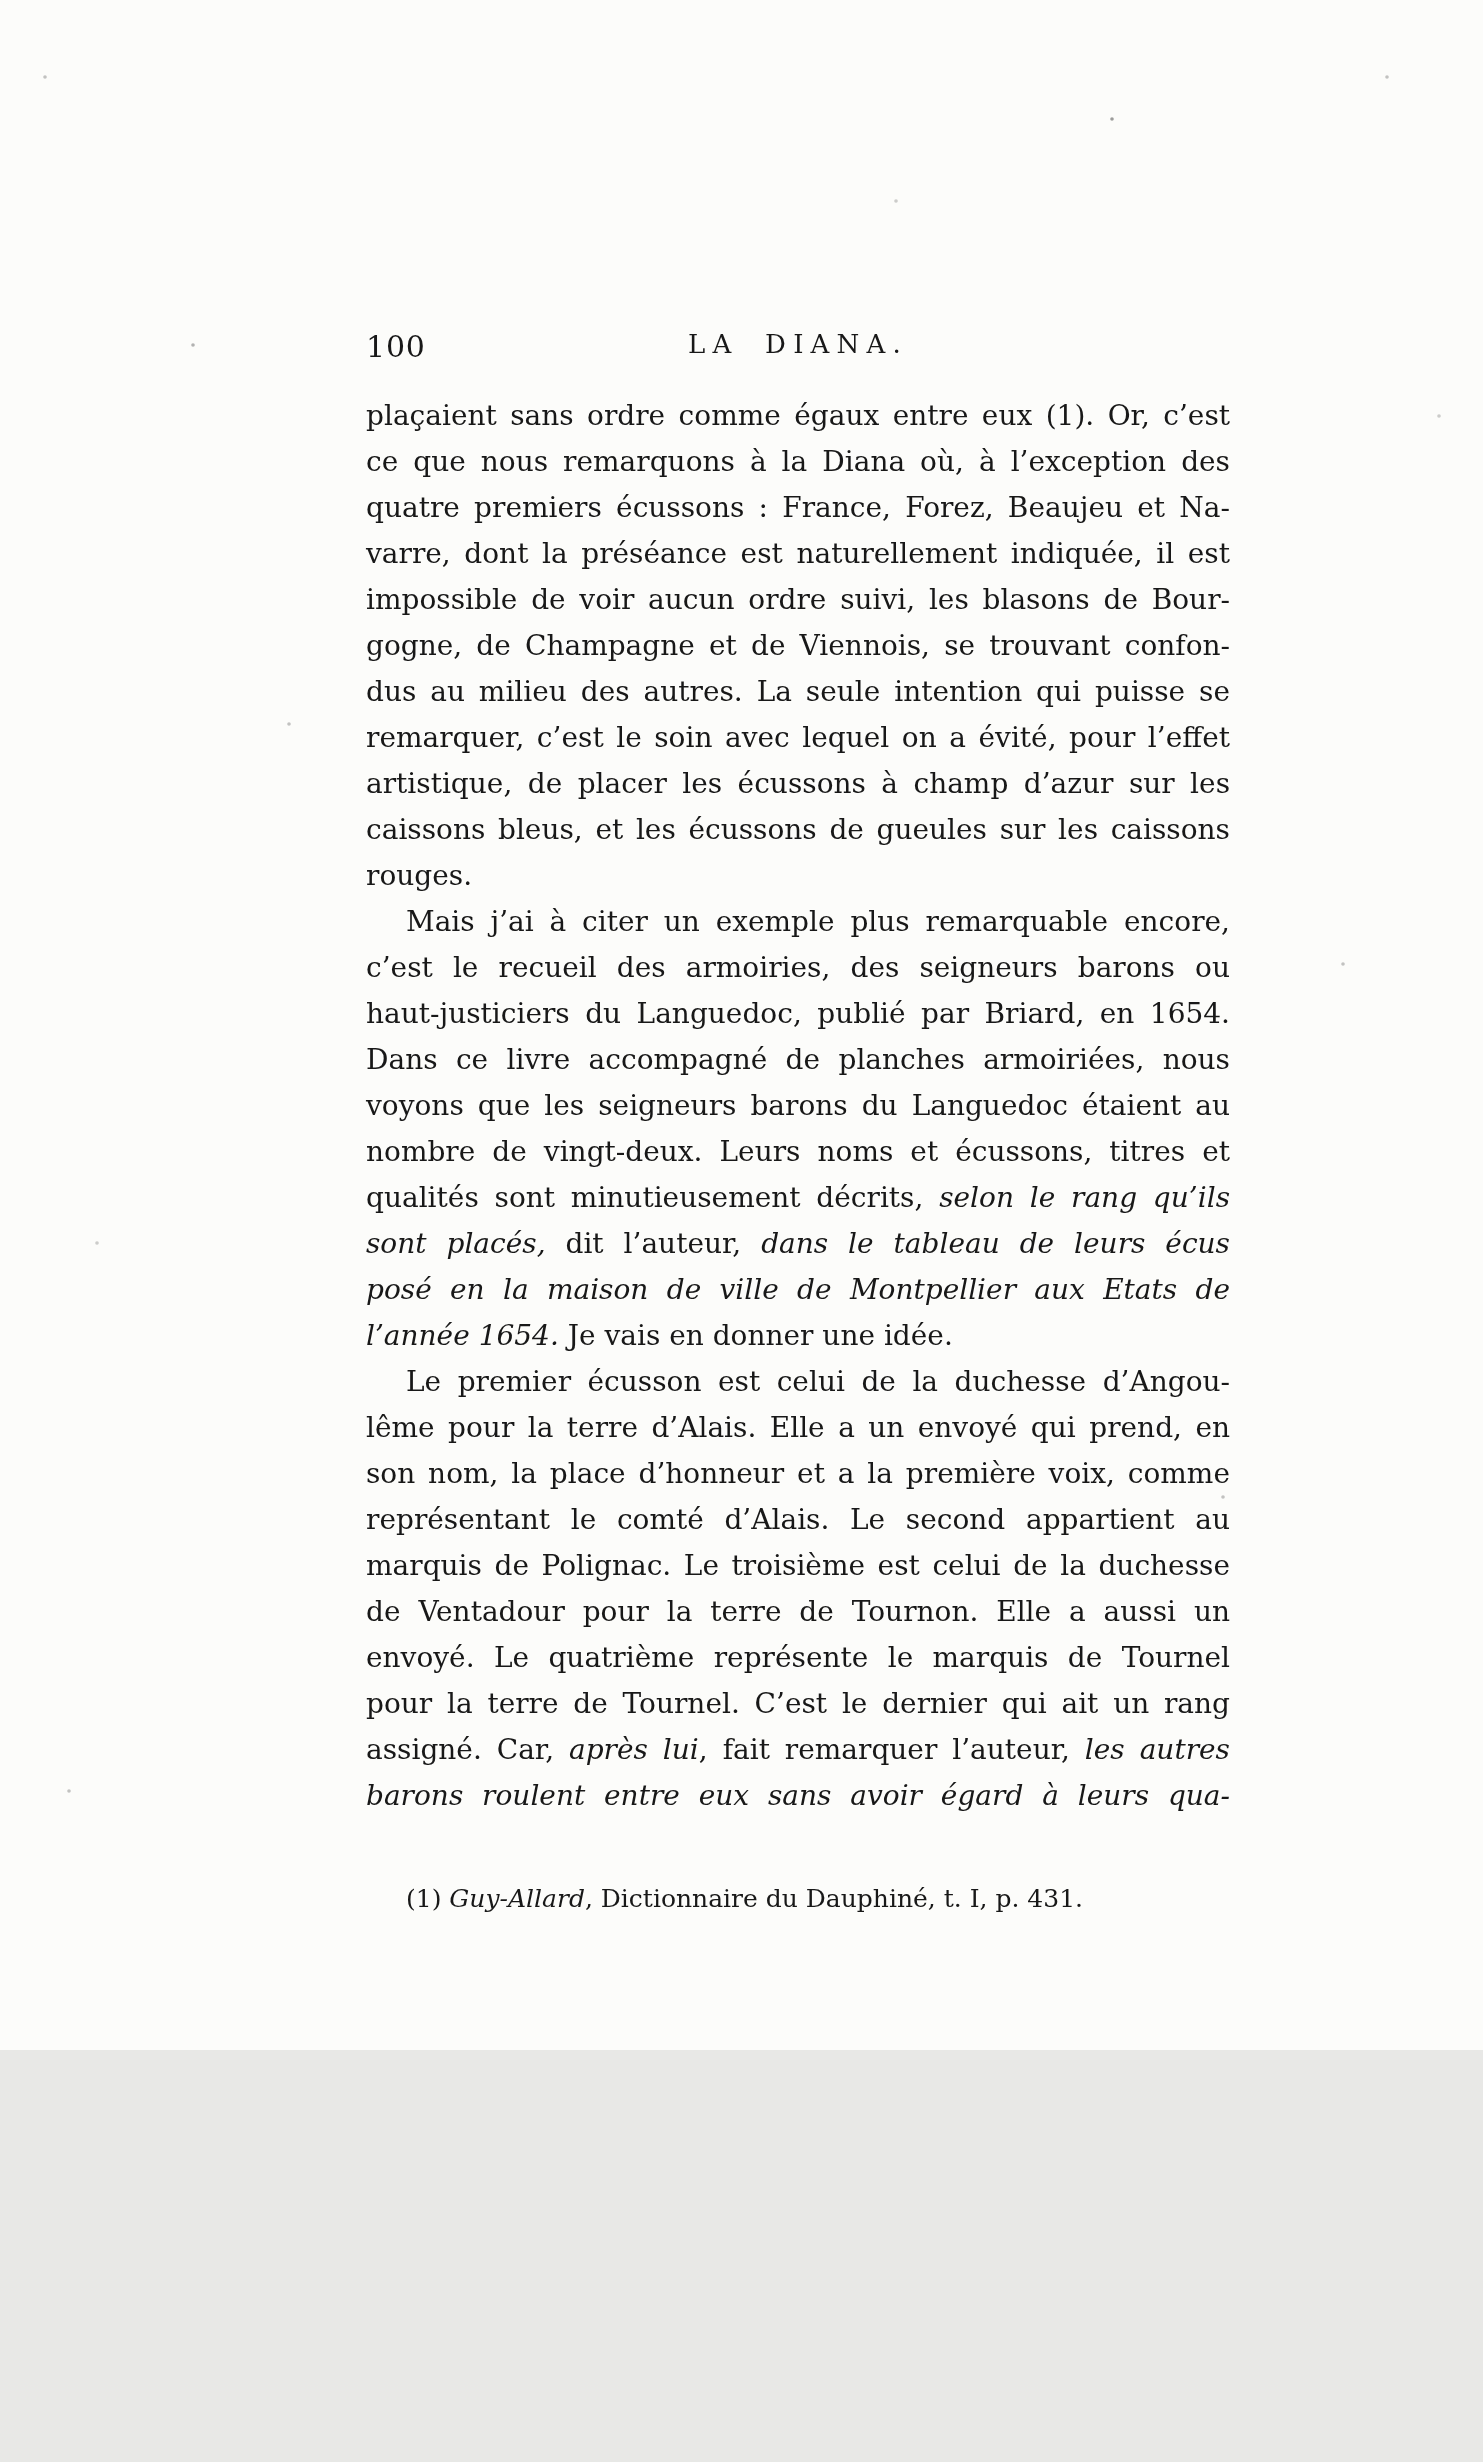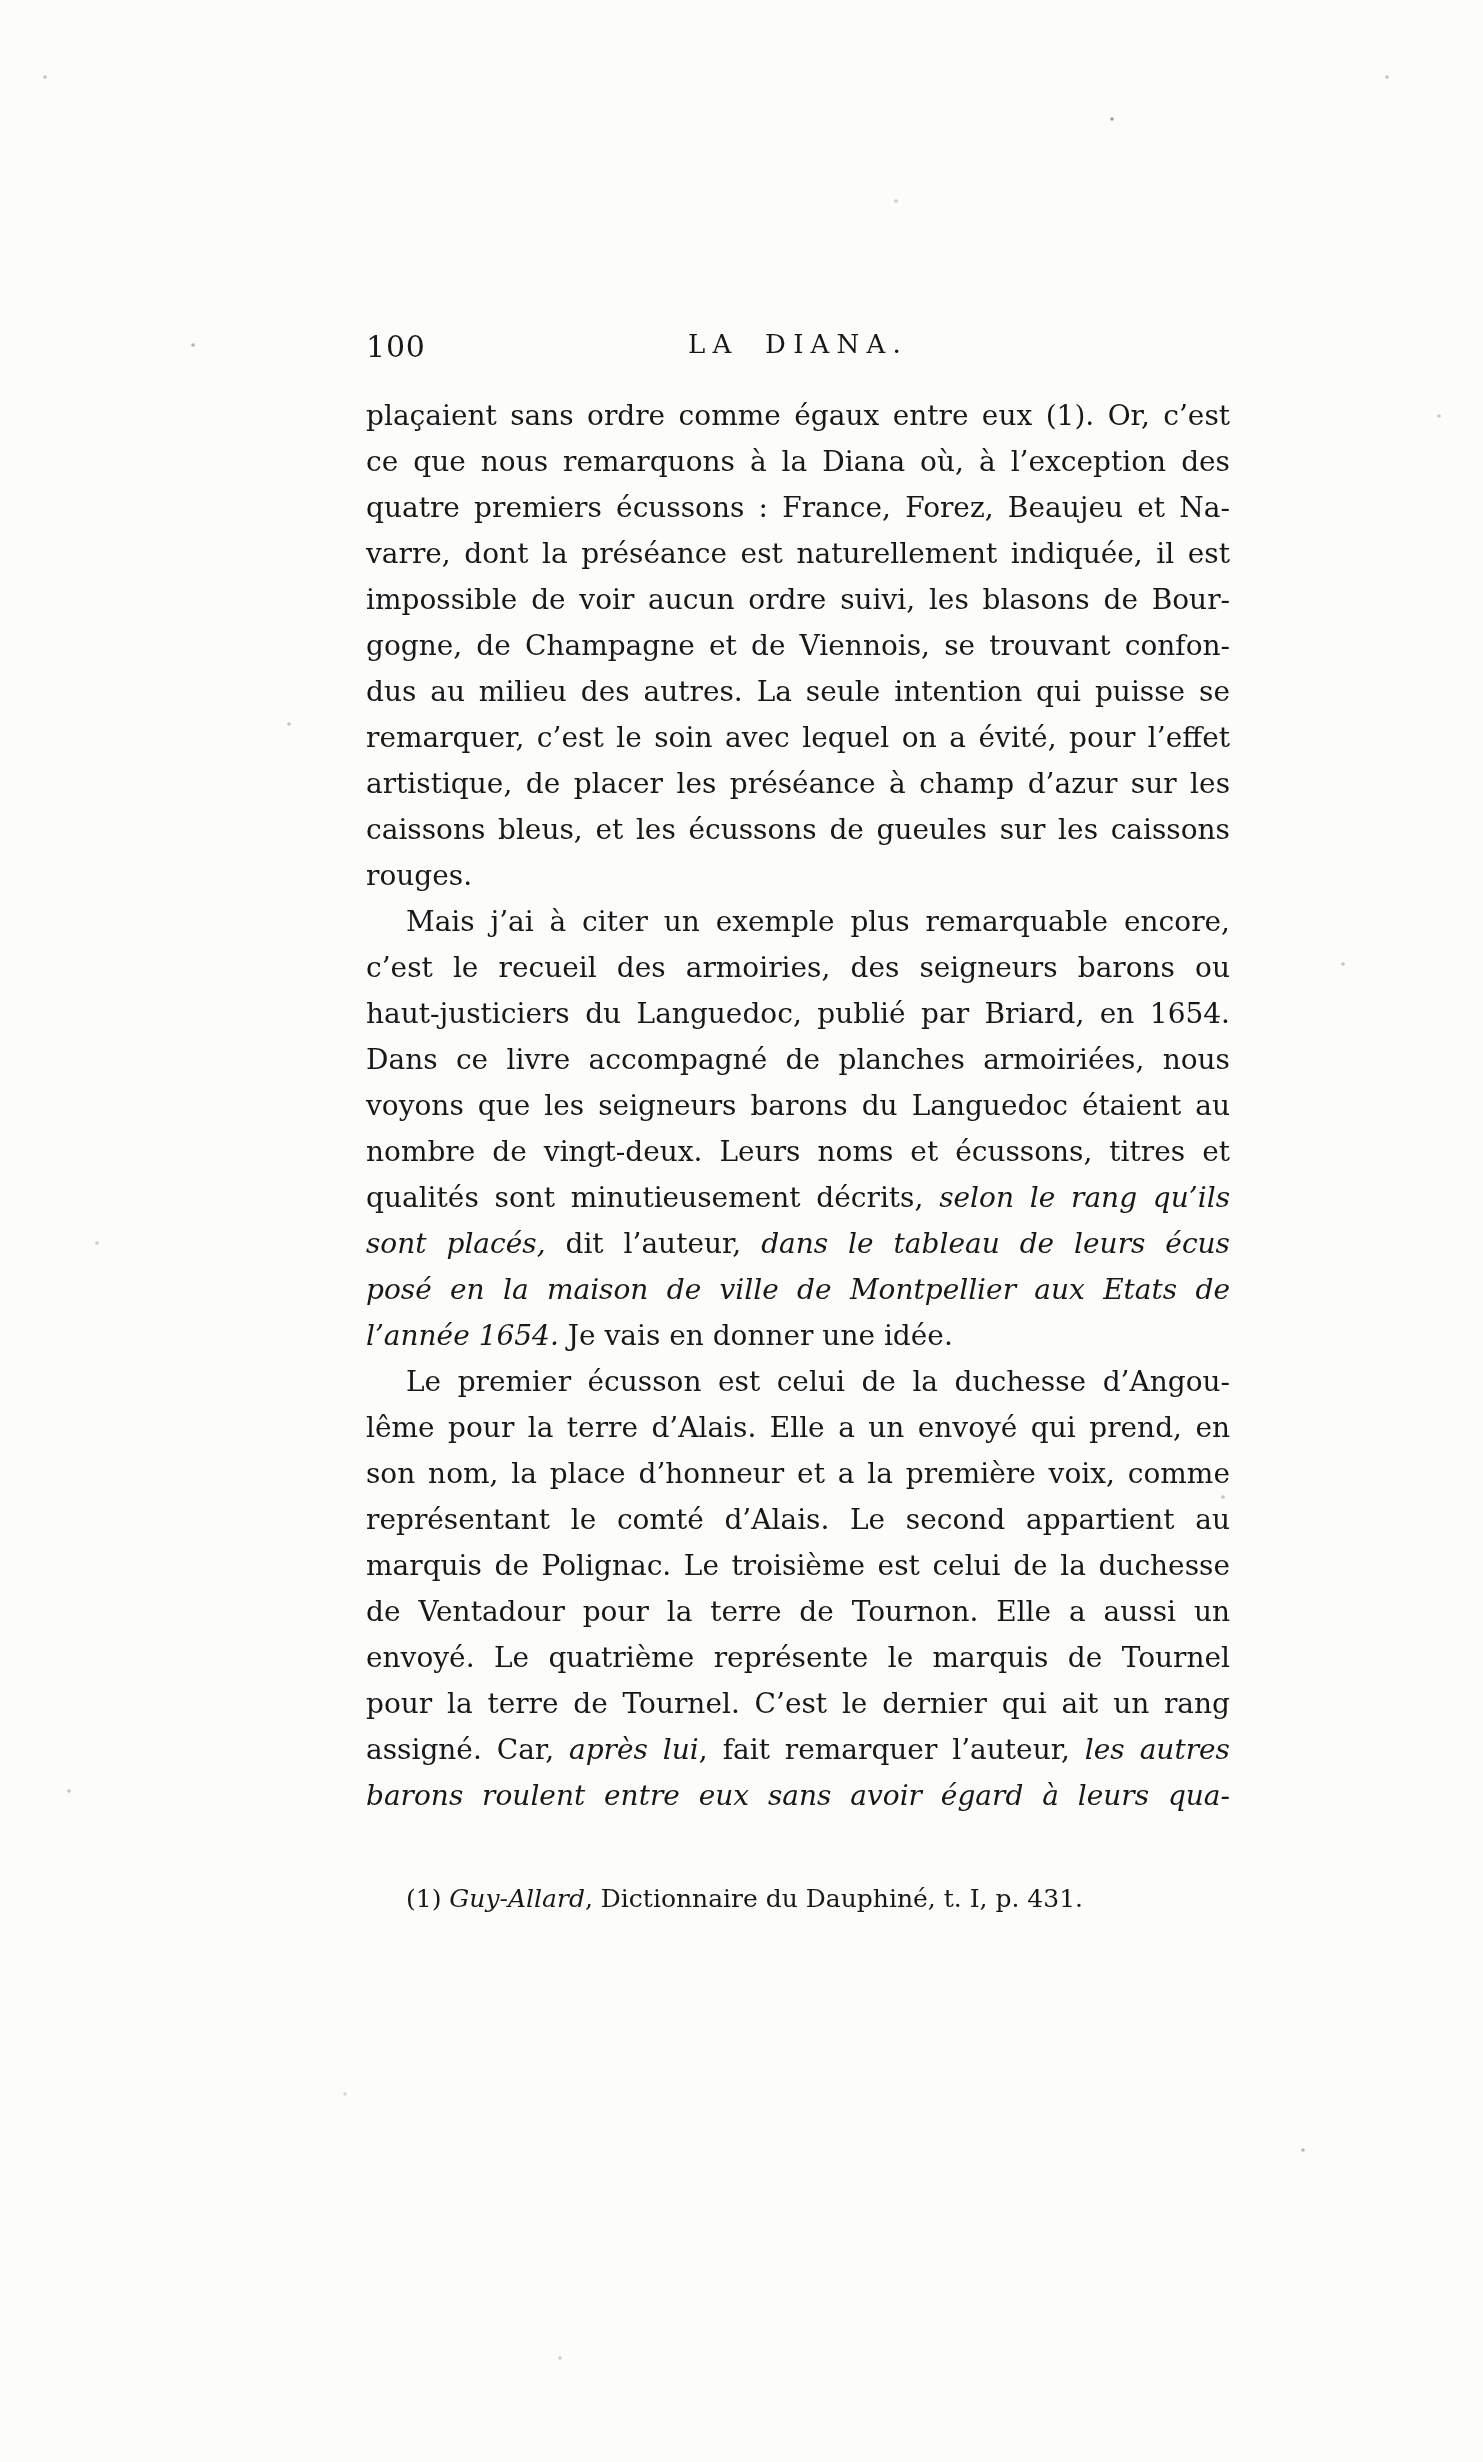--- a/index.html
+++ b/index.html
@@ -7,21 +7,21 @@
     --paper:#fcfcfa;
   }
   html,body{margin:0;padding:0;}
   body{
     background:#e8e8e6;
     font-family:"DejaVu Serif","Liberation Serif",serif;
   }
   .page{
     position:relative;
     width:1484px;
-    height:2462px;
+    height:2050px;
     background:var(--paper);
     color:var(--ink);
     overflow:hidden;
   }
   .scan-specks{
     position:absolute;
     top:0;left:0;
     width:2.4px;height:2.4px;
     border-radius:50%;
     background:transparent;
@@ -106,21 +106,21 @@
     <div class="page-body">
         <div class="paragraph">
           <div class="line"><span class="rm">plaçaient sans ordre comme égaux entre eux (1). Or, c’est</span></div>
           <div class="line"><span class="rm">ce que nous remarquons à la Diana où, à l’exception des</span></div>
           <div class="line"><span class="rm">quatre premiers écussons : France, Forez, Beaujeu et Na-</span></div>
           <div class="line"><span class="rm">varre, dont la préséance est naturellement indiquée, il est</span></div>
           <div class="line"><span class="rm">impossible de voir aucun ordre suivi, les blasons de Bour-</span></div>
           <div class="line"><span class="rm">gogne, de Champagne et de Viennois, se trouvant confon-</span></div>
           <div class="line"><span class="rm">dus au milieu des autres. La seule intention qui puisse se</span></div>
           <div class="line"><span class="rm">remarquer, c’est le soin avec lequel on a évité, pour l’effet</span></div>
-          <div class="line"><span class="rm">artistique, de placer les préséance à champ d’azur sur les</span></div>
+          <div class="line"><span class="rm">artistique, de placer les écussons à champ d’azur sur les</span></div>
           <div class="line"><span class="rm">caissons bleus, et les écussons de gueules sur les caissons</span></div>
           <div class="line no-just"><span class="rm">rouges.</span></div>
         </div>
         <div class="paragraph">
           <div class="line indent"><span class="rm">Mais j’ai à citer un exemple plus remarquable encore,</span></div>
           <div class="line"><span class="rm">c’est le recueil des armoiries, des seigneurs barons ou</span></div>
           <div class="line"><span class="rm">haut-justiciers du Languedoc, publié par Briard, en 1654.</span></div>
           <div class="line"><span class="rm">Dans ce livre accompagné de planches armoiriées, nous</span></div>
           <div class="line"><span class="rm">voyons que les seigneurs barons du Languedoc étaient au</span></div>
           <div class="line"><span class="rm">nombre de vingt-deux. Leurs noms et écussons, titres et</span></div>

